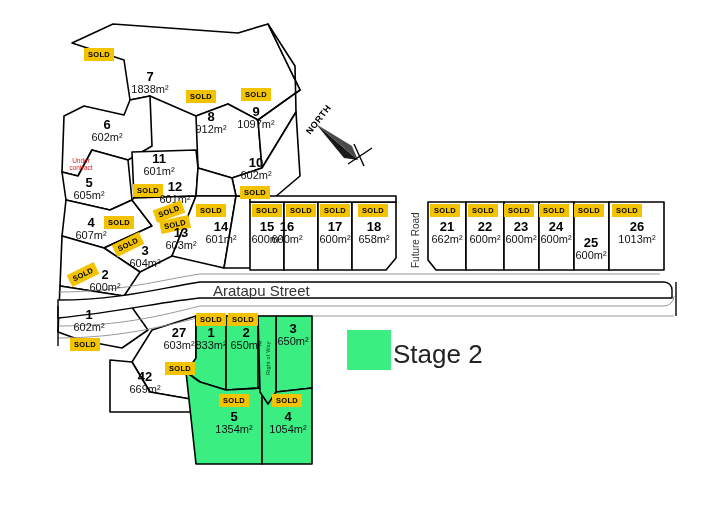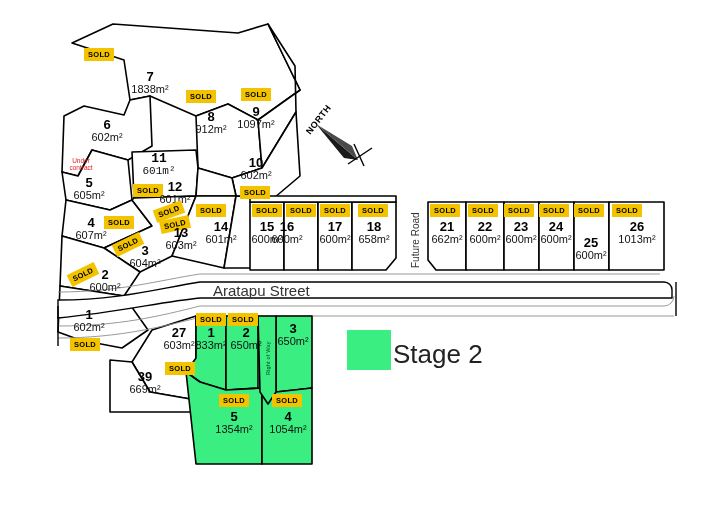--- a/index.html
+++ b/index.html
@@ -143,21 +143,21 @@
     <span class="lot-num">9</span>
     <span class="lot-area">1097m²</span>
   </div>
 
   <div class="lot-label" style="left:232px;top:156px;width:48px;">
     <span class="lot-num">10</span>
     <span class="lot-area">602m²</span>
   </div>
   <div class="sold" style="left: 240px; top: 186px; background: rgb(243, 195, 0);">SOLD</div>
 
-  <div class="lot-label" style="left:136px;top:152px;width:46px;font-family:Liberation Mono, monospace;">
+  <div class="lot-label" style="left:136px;top:152px;width:46px;">
     <span class="lot-num">11</span>
     <span class="lot-area">601m²</span>
   </div>
   <div class="sold" style="left: 133px; top: 184px; background: rgb(243, 195, 0);">SOLD</div>
 
   <div class="lot-label" style="left:152px;top:180px;width:46px;">
     <span class="lot-num">12</span>
     <span class="lot-area">601m²</span>
   </div>
 
@@ -262,21 +262,21 @@
 
   <div class="street-name" style="left:213px;top:282px;">Aratapu Street</div>
 
   <div class="lot-label" style="left:156px;top:326px;width:46px;">
     <span class="lot-num">27</span>
     <span class="lot-area">603m²</span>
   </div>
   <div class="sold" style="left: 165px; top: 362px; background: rgb(243, 195, 0);">SOLD</div>
 
   <div class="lot-label" style="left:122px;top:370px;width:46px;">
-    <span class="lot-num">39</span>
+    <span class="lot-num">42</span>
     <span class="lot-area">669m²</span>
   </div>
 
   <div class="sold" style="left: 196px; top: 313px; background: rgb(243, 195, 0);">SOLD</div>
   <div class="lot-label" style="left:190px;top:326px;width:42px;">
     <span class="lot-num">1</span>
     <span class="lot-area">833m²</span>
   </div>
 
   <div class="sold" style="left: 228px; top: 313px; background: rgb(243, 195, 0);">SOLD</div>

